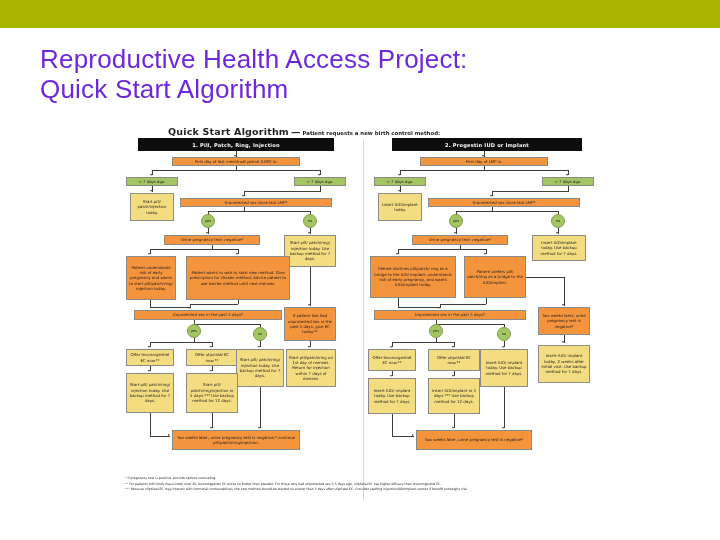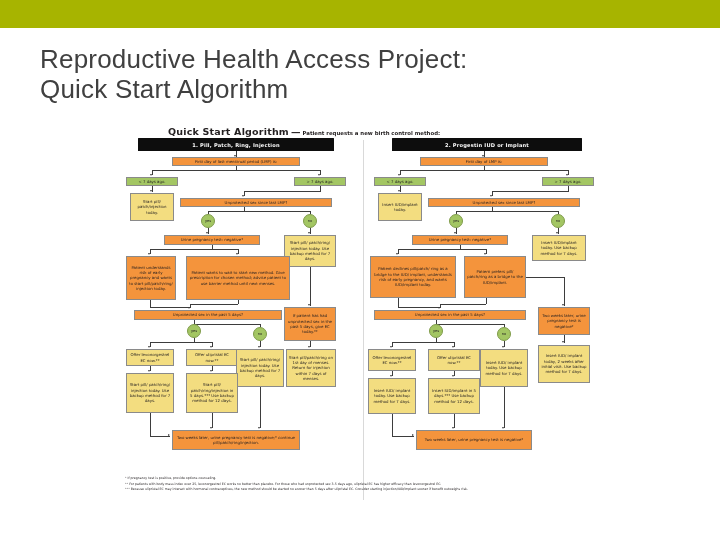--- a/index.html
+++ b/index.html
@@ -7,21 +7,21 @@
     width:720px;height:540px;overflow:hidden;
     background:#ffffff;
     font-family:"Liberation Sans", sans-serif;
   }
   #slide{position:relative;width:720px;height:540px;background:#fff;}
 
   
   .top-bar{position:absolute;left:0;top:0;width:720px;height:28px;background:#a7b400;}
   .slide-title{
     position:absolute;left:40px;top:44px;width:640px;
-    color:#404040;font-size:26px;line-height:30px;font-weight:400;
+    color:#6d28d9;font-size:26px;line-height:30px;font-weight:400;
     letter-spacing:.2px;
   }
   .slide-title .l2{display:block;}
 
   
   #diagram{
     position:absolute;left:124px;top:118px;width:478px;height:392px;
     background:#fff;
     font-family:"DejaVu Sans", sans-serif;
     color:#231f20;

